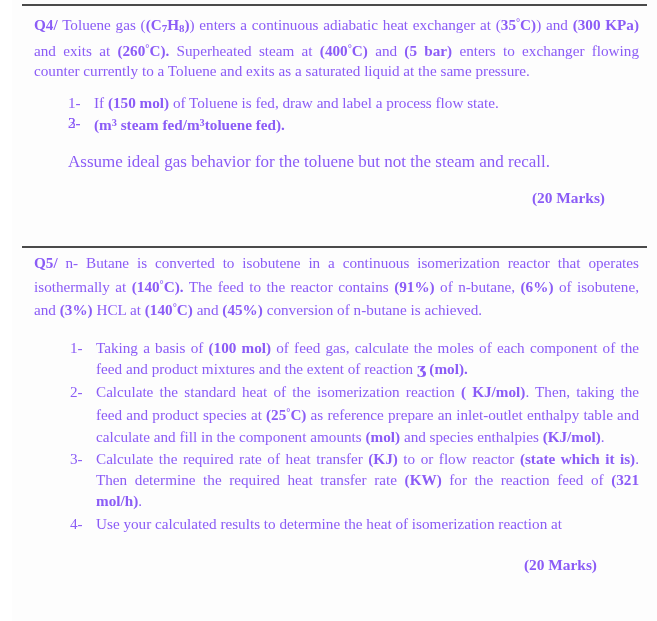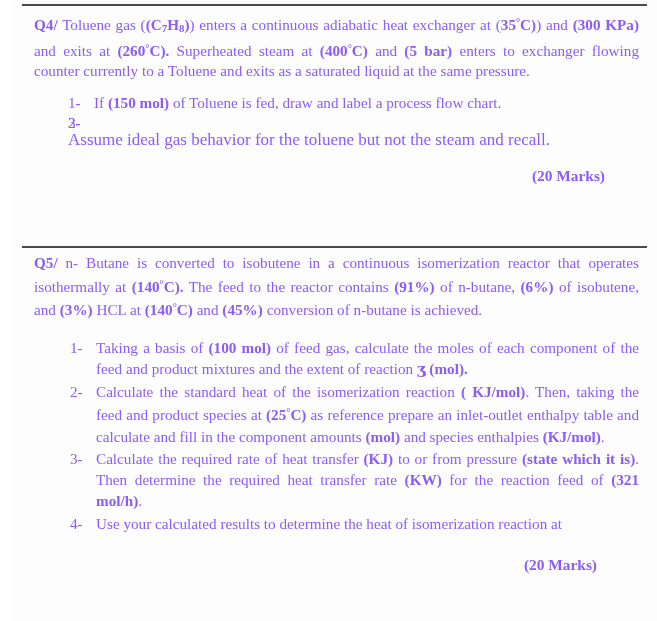--- a/index.html
+++ b/index.html
@@ -133,48 +133,49 @@
 
   <hr class="rule rule-top">
   <hr class="rule rule-mid">
 
   <div class="block q4-block">
 
     <p class="para"><b>Q4/</b> <span>Toluene gas (</span><b>(C<sub>7</sub>H<sub>8</sub>)</b><span>) enters a continuous adiabatic heat exchanger at (</span><b><span>35</span><span class="deg">°</span>C)</b><span>) and </span><b>(300 KPa)</b><span> and exits at </span><b>(260<span class="deg">°</span>C).</b><span> Superheated steam at </span><b>(400<span class="deg">°</span>C)</b><span> and </span><b>(5 bar)</b><span> enters to exchanger flowing counter currently to a Toluene and exits as a saturated liquid at the same pressure.</span></p>
 
     <ol class="steps">
       <li>
-        <span class="num">1-</span><span>If </span><b>(150 mol)</b><span> of Toluene is fed, draw and label a process flow chart.</span>
+        <span class="num">1-</span><span>If </span><b>(150 mol)</b><span> of Toluene is fed, draw and label a process flow state.</span>
       </li>
       <li>
         <span class="num">2-</span>
       </li>
       <li>
         <span class="num">3-</span>
+        <span class="sub-line"><b>(m<sup>3</sup> steam fed/m<sup>3</sup>toluene fed).</b></span>
       </li>
     </ol>
 
     <div class="assume">Assume ideal gas behavior for the toluene but not the steam and recall.</div>
 
     <div class="marks">(20  Marks)</div>
   </div>
 
   <div class="block q5-block">
 
     <p class="para"><b>Q5/</b><span> n- Butane is converted to isobutene in a continuous  isomerization reactor that operates isothermally at </span><b>(140<span class="deg">°</span>C).</b><span> The feed to the reactor contains </span><b>(91%)</b><span> of n-butane, </span><b>(6%)</b><span> of isobutene, and </span><b>(3%)</b><span> HCL at </span><b>(140<span class="deg">°</span>C)</b><span> and </span><b>(45%)</b><span> conversion of n-butane is achieved.</span></p>
 
     <ol class="steps">
       <li>
         <span class="num">1-</span><span>Taking a basis of </span><b>(100  mol)</b><span> of feed gas, calculate the moles of  each component of the feed and product mixtures and the extent of reaction </span><b class="zeta">ʒ</b><b> (mol).</b>
       </li>
       <li>
         <span class="num">2-</span><span>Calculate the standard heat of the isomerization reaction </span><b>( KJ/mol)</b><span>. Then, taking the feed and product species at </span><b>(25<span class="deg">°</span>C)</b><span> as reference prepare an inlet-outlet enthalpy table and calculate and fill in the component amounts </span><b>(mol)</b><span> and species enthalpies </span><b>(KJ/mol)</b><span>.</span>
       </li>
       <li>
-        <span class="num">3-</span><span>Calculate the required rate of heat transfer </span><b>(KJ)</b><span> to or from pressure </span><b>(state which it is)</b><span>. Then determine the required heat transfer rate </span><b>(KW)</b><span> for the reaction feed of </span><b>(321 mol/h)</b><span>.</span>
+        <span class="num">3-</span><span>Calculate the required rate of heat transfer </span><b>(KJ)</b><span> to or flow reactor </span><b>(state which it is)</b><span>. Then determine the required heat transfer rate </span><b>(KW)</b><span> for the reaction feed of </span><b>(321 mol/h)</b><span>.</span>
       </li>
       <li>
         <span class="num">4-</span><span>Use your calculated results to determine the heat of isomerization reaction at </span>
       </li>
     </ol>
 
     <div class="q5-marks">(20 Marks)</div>
   </div>
 
 </div>

